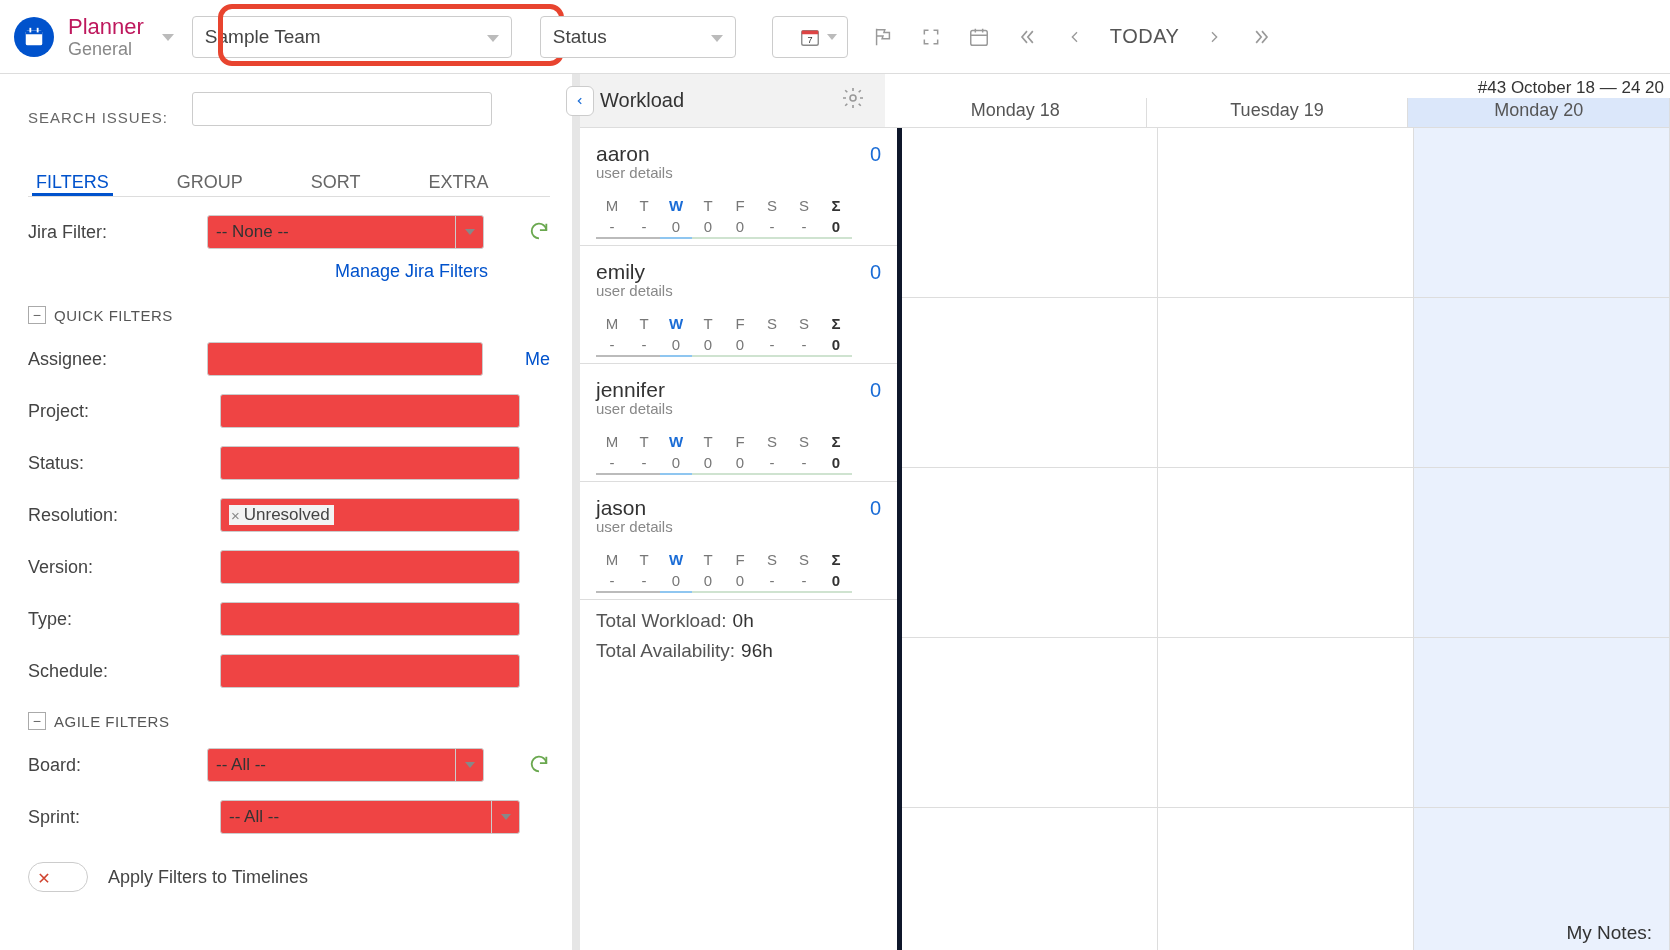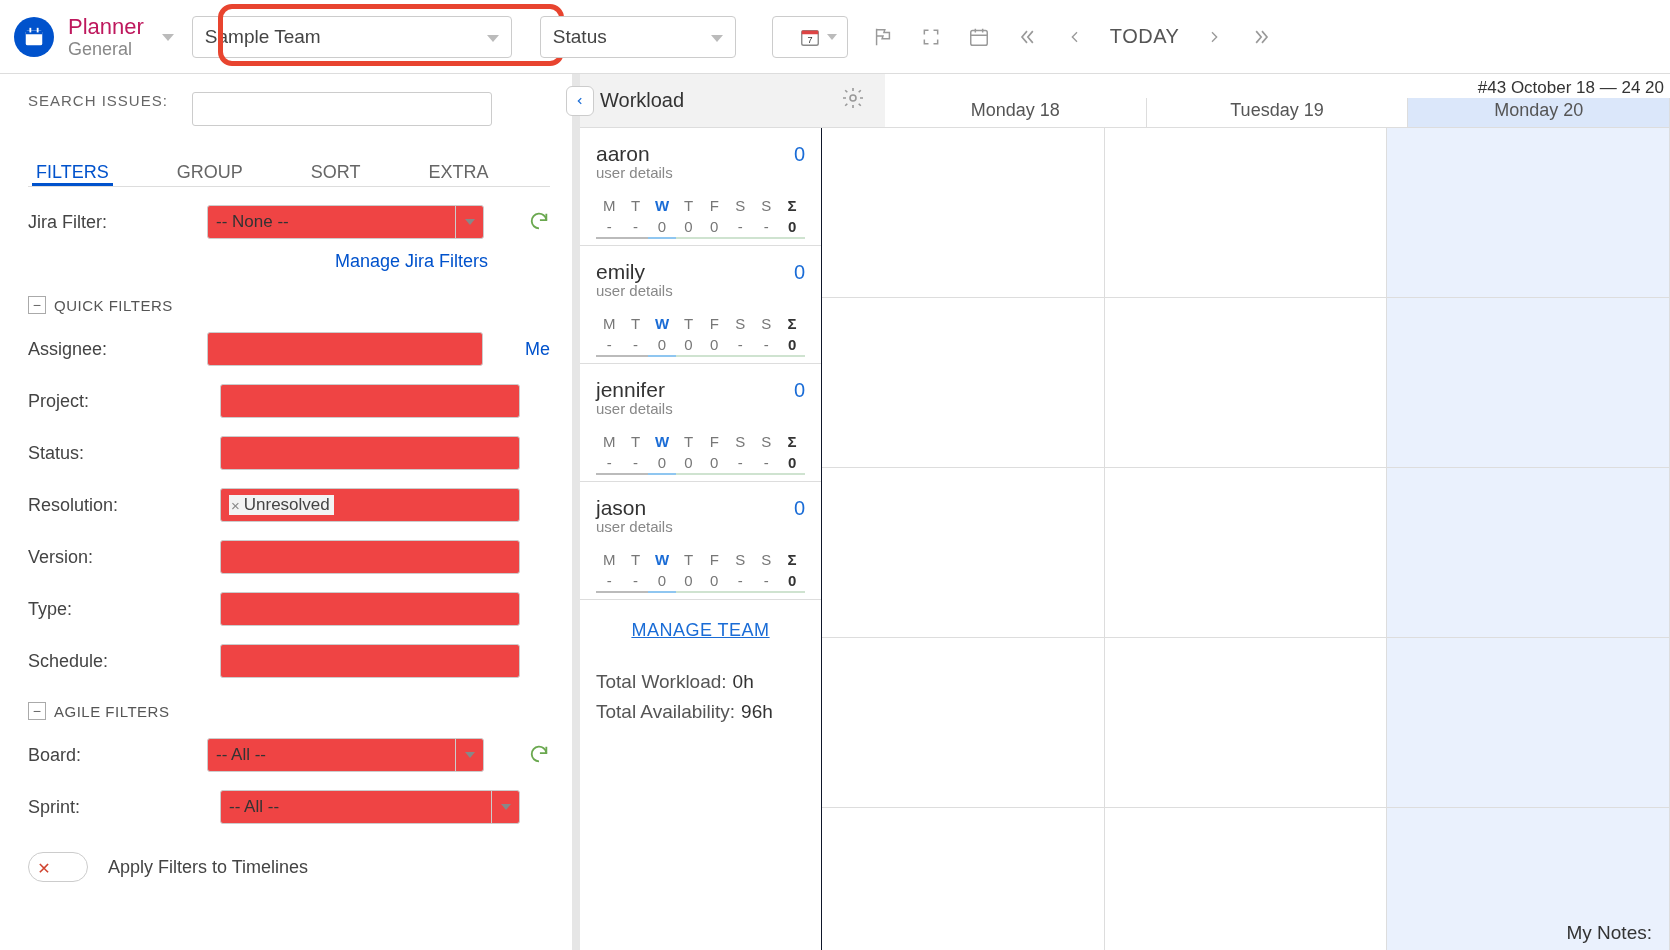--- a/index.html
+++ b/index.html
@@ -24,21 +24,21 @@
   .small-box::after { content:""; position:absolute; right:10px; border-left:5px solid transparent;border-right:5px solid transparent;border-top:6px solid #bbb;}
   .cal-icon { width:22px;height:22px; }
   .icon-btn { width:26px;height:26px; color:#8a8a8a; display:flex; align-items:center; justify-content:center; }
   .today-text { font-size:20px; color:#555; letter-spacing:.5px; }
 
   
   .main { display:flex; height: calc(100% - 74px); }
   .sidebar { width: 580px; background:#fff; padding: 18px 22px 0 28px; position:relative; border-right:8px solid #e6e6e6;}
   .content { flex: 1; display:flex; flex-direction:column; }
 
-  .search-row { display:flex; align-items:flex-start; gap:24px; margin-bottom:26px; }
+  .search-row { display:flex; align-items:flex-end; gap:24px; margin-bottom:36px; }
   .search-label { font-size:15px; letter-spacing:1px; color:#666; }
   .search-input { flex:0 0 300px; height:34px; border:1px solid #ccc; border-radius:3px; }
 
   .tabs { display:flex; border-bottom:1px solid #ddd; gap:60px; padding:0 4px; }
   .tab { font-size:18px; color:#666; padding: 10px 4px 0; cursor:pointer; }
   .tab.active { color:#0052cc; border-bottom:3px solid #0052cc; font-weight:500;}
 
   .field-row { display:flex; align-items:center; margin-top: 18px; gap: 32px; }
   .field-label { width: 160px; font-size:18px; color:#444; }
   .field-input { width: 300px; height:34px; border:1px solid #ccc; border-radius:3px; background:#ef4444; padding:0 8px; display:flex; align-items:center; font-size:17px; }
@@ -60,21 +60,21 @@
   .toggle .knob { position:absolute; left:3px; top:3px; width:24px;height:24px;border-radius:50%; background:#fff; display:flex;align-items:center;justify-content:center;color:#d04430;font-size:16px;}
 
   
   .workload-hdr { height:54px; display:flex; align-items:center; padding:0 20px; background:#f2f2f2; border-bottom:1px solid #ddd; font-size:20px; color:#333; position:relative;}
   .back-pill { position:absolute; left:-14px; width:28px;height:30px;border:1px solid #ccc;border-radius:6px; background:#fff; display:flex;align-items:center;justify-content:center; color:#1a6cd6;}
   .gear { margin-left:auto; color:#888; }
   .day-col { flex:1; border-right:1px solid #ddd; display:flex; align-items:flex-end; justify-content:center; font-size:18px; color:#555; padding-bottom:6px;}
   .day-col.today { background:#dbe7fa; }
 
   .content-body { flex:1; display:flex; overflow:hidden; }
-  .userlist { width:242px; border-right:1px solid #0f172a; overflow-y:auto; }
+  .userlist { width:322px; border-right:5px solid #0f172a; overflow-y:auto; }
   .user-block { padding:14px 16px 6px; border-bottom:1px solid #ddd;}
   .user-name-row { display:flex; align-items:baseline; }
   .user-name { font-size:21px; color:#333; }
   .user-total { margin-left:auto; color:#1a6cd6; font-size:20px;}
   .user-sub { font-size:15px; color:#888; margin-top:-2px;}
   .week-grid { margin-top:14px; }
   .week-grid table { border-collapse:collapse; font-size:15px; color:#777; }
   .week-grid td { width:32px; text-align:center; padding:2px 0;}
   .week-grid tr.vals td { border-bottom:2px solid #cfe3d0; }
   .week-grid tr.vals td.m, .week-grid tr.vals td.t1 { border-bottom-color:#bbb;}
@@ -429,21 +429,20 @@
                     <td class="">0</td>
                     <td class="">0</td>
                     <td class="">-</td>
                     <td class="">-</td>
                     <td class="sum">0</td>
                   </tr>
     </tbody>
               </table>
             </div>
           </div>
-          <div class="manage-team"><a>MANAGE TEAM</a></div>
           <div class="totals">
             <div>Total Workload:<b>0h</b></div>
 <div>Total Availability:<b>96h</b></div>
           </div>
         </div>
       <div class="grid-area" id="grid-area">
           <div class="grid-col">
             <div class="grid-row-line"></div>
             <div class="grid-row-line"></div>
             <div class="grid-row-line"></div>

